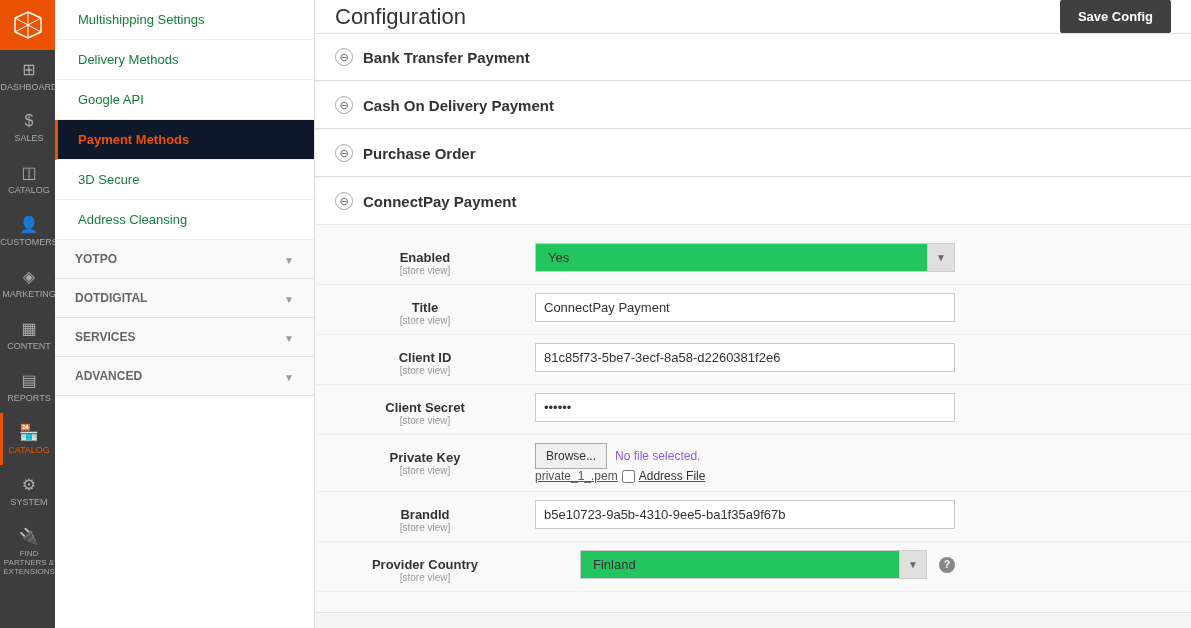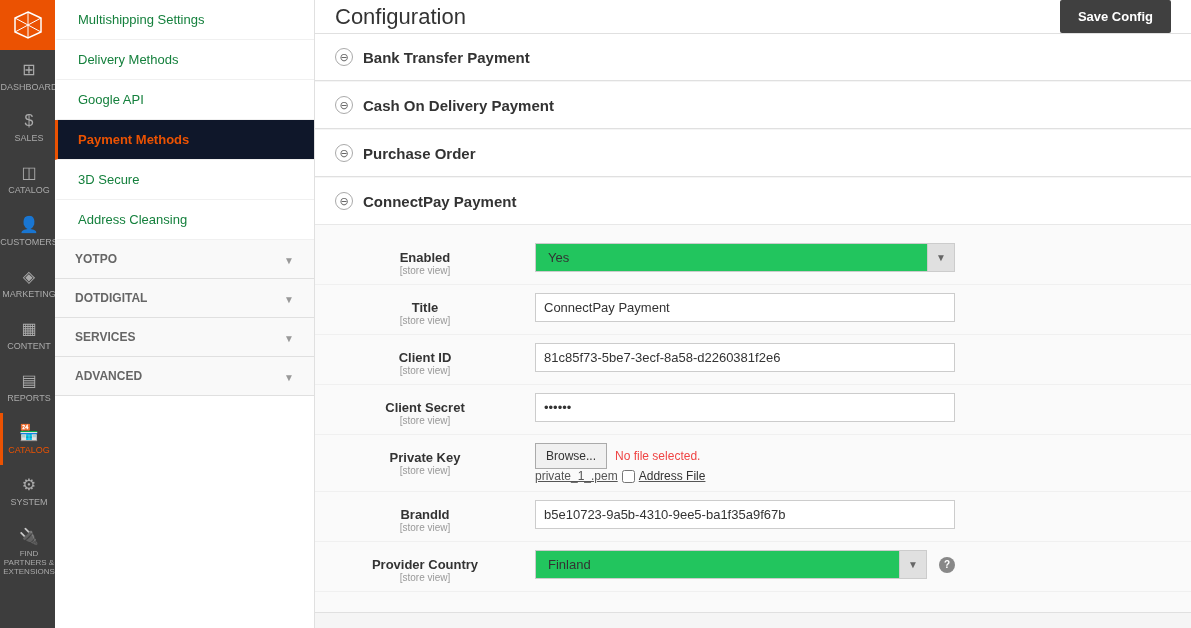--- a/index.html
+++ b/index.html
@@ -229,21 +229,21 @@
       flex-wrap: wrap;
     }
     .btn-browse {
       padding: 5px 10px;
       background: #f0f0f0;
       border: 1px solid #aaa;
       font-size: 12px;
       cursor: pointer;
       color: #333;
     }
-    .file-name { font-size: 12px; color: #ef4444; }
+    .file-name { font-size: 12px; color: #8b5cf6; }
     .file-info { font-size: 12px; color: #555; display: flex; align-items: center; gap: 4px; text-decoration: underline; }
     .file-checkbox { margin: 0; }
     .delete-label { font-size: 12px; color: #333; }
     .file-hint { font-size: 11px; color: #888; margin-top: 4px; }
 
     
     .help-icon {
       display: inline-flex;
       align-items: center;
       justify-content: center;
@@ -458,21 +458,21 @@
             <input type="text" class="form-input" value="b5e10723-9a5b-4310-9ee5-ba1f35a9f67b" style="">
           </div>
         </div>
 
         <div class="form-row">
           <div class="form-label">
             <span class="label-name">Provider Country</span>
             <span class="store-view">[store view]</span>
           </div>
           <div class="form-control-wrap" style="display:flex;align-items:center;gap:6px;">
-            <div class="form-select-wrap" style="flex:1;">
+            <div class="form-select-wrap" style="flex:1;margin-left:45px;">
               <select class="form-select">
                 <option>Finland</option>
                 <option>Estonia</option>
                 <option>Latvia</option>
                 <option>Lithuania</option>
               </select>
               <div class="select-arrow">▼</div>
             </div>
             <span class="help-icon">?</span>
           </div>

